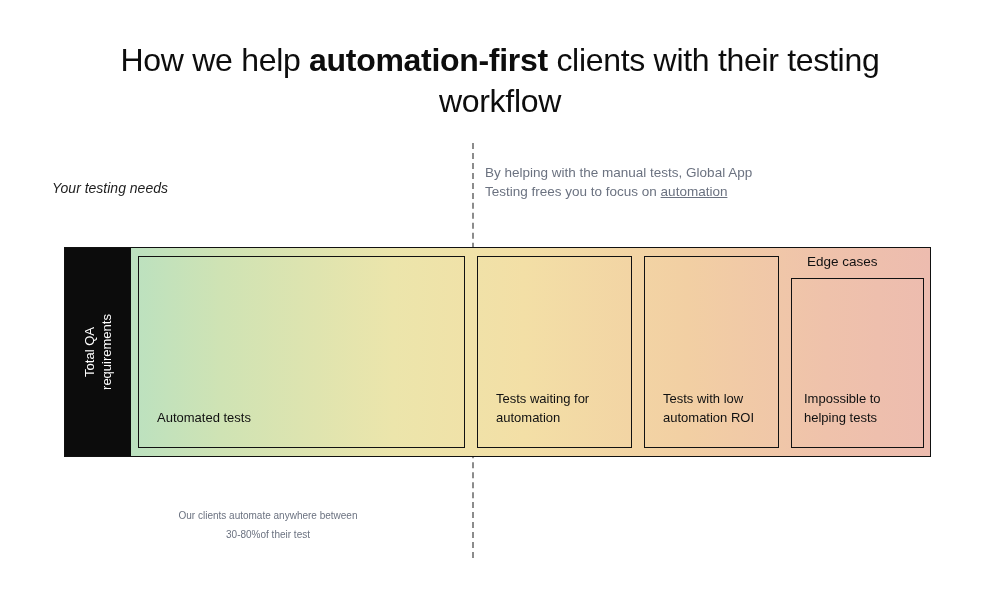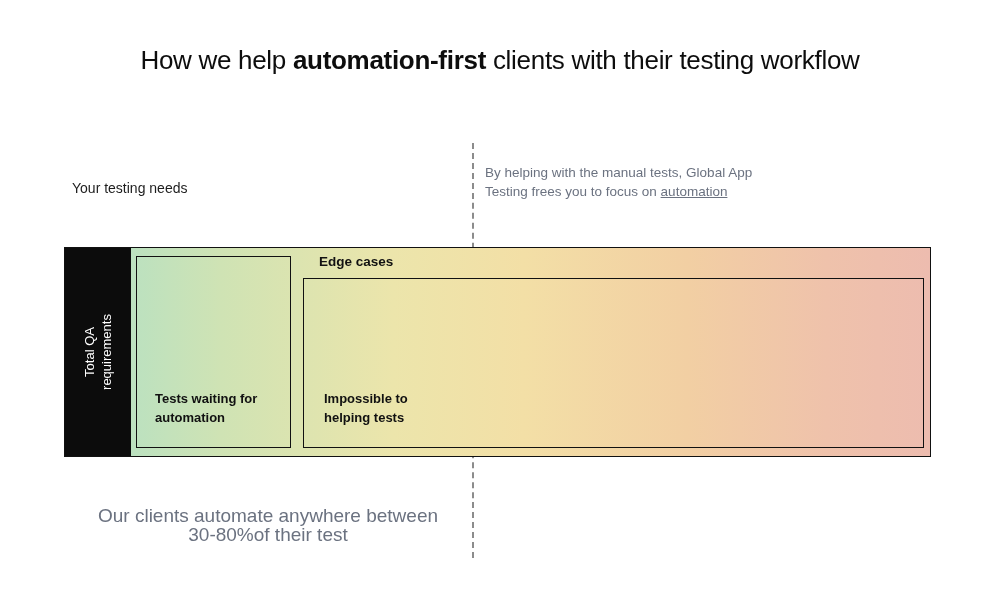--- a/index.html
+++ b/index.html
@@ -16,37 +16,38 @@
     color: #111111;
   }
 
   
   .title {
     position: absolute;
     left: 60px;
     top: 40px;
     width: 880px;
     text-align: center;
-    font-size: 26px;
+    font-size: 32px;
     line-height: 41px;
     font-weight: 400;
     letter-spacing: -0.3px;
     color: #0d0d0d;
   }
   .title b { font-weight: 700; }
 
   
   .caption-left {
     position: absolute;
-    left: 72px;
+    left: 52px;
     top: 179px;
     font-size: 14px;
     line-height: 19px;
     color: #1d1d1d;
     white-space: nowrap;
+    font-style: italic;
   }
   .caption-right {
     position: absolute;
     left: 485px;
     top: 163px;
     width: 435px;
     text-align: left;
     font-size: 13.5px;
     line-height: 19px;
     color: #6b7280;
@@ -54,21 +55,21 @@
   .caption-right .link {
     text-decoration: underline;
     color: #6b7280;
   }
   .caption-bottom {
     position: absolute;
     left: 88px;
     top: 506px;
     width: 360px;
     text-align: center;
-    font-size: 19px;
+    font-size: 10px;
     line-height: 19px;
     color: #6b7280;
   }
 
   
   .divider {
     position: absolute;
     left: 472px;
     top: 143px;
     width: 0;
@@ -123,21 +124,20 @@
     display: flex;
     align-items: stretch;
   }
 
   .segment {
     position: relative;
     display: flex;
     align-items: center;
     padding: 8px 0;
     box-sizing: border-box;
-    font-weight: bold;
   }
   .seg-1 { flex: 0 0 341px; padding-left: 7px; padding-right: 7px; }
   .seg-2 { flex: 0 0 166px; padding-left: 5px; padding-right: 6px; }
   .seg-3 { flex: 0 0 147px; padding-left: 6px; padding-right: 6px; }
   .seg-4 { flex: 1 1 auto;  padding-left: 6px; padding-right: 6px; }
 
   .inner-box {
     box-sizing: border-box;
     border: 1.5px solid #111111;
     width: 100%;
@@ -145,21 +145,21 @@
     display: flex;
     align-items: flex-end;
     padding: 0 0 20px 18px;
     font-size: 13px;
     line-height: 19px;
     color: #111111;
   }
   .seg-4 .inner-box {
     height: calc(100% - 22px);
     align-self: flex-end;
-    padding-left: 20px;
+    padding-left: 12px;
   }
 
   .edge-label {
     position: absolute;
     left: 22px;
     top: 5px;
     font-size: 13.5px;
     line-height: 17px;
     color: #111111;
     white-space: nowrap;
@@ -190,30 +190,43 @@
 
   <div class="axis-block">
     <div class="axis-label">
       <span>Total QA</span><br>
       <span>requirements</span>
     </div>
   </div>
 
   <div class="segments">
 
+    <div class="segment seg-1">
+      <div class="inner-box">
+        <span>Automated tests</span>
+      </div>
+    </div>
 
     <div class="segment seg-2">
       <div class="inner-box">
         <span>
           <span>Tests waiting for</span><br>
           <span>automation</span>
         </span>
       </div>
     </div>
 
+    <div class="segment seg-3">
+      <div class="inner-box">
+        <span>
+          <span>Tests with low</span><br>
+          <span>automation ROI</span>
+        </span>
+      </div>
+    </div>
 
     <div class="segment seg-4">
       <div class="edge-label">Edge cases</div>
       <div class="inner-box">
         <span>
           <span>Impossible to</span><br>
           <span>helping tests</span>
         </span>
       </div>
     </div>

